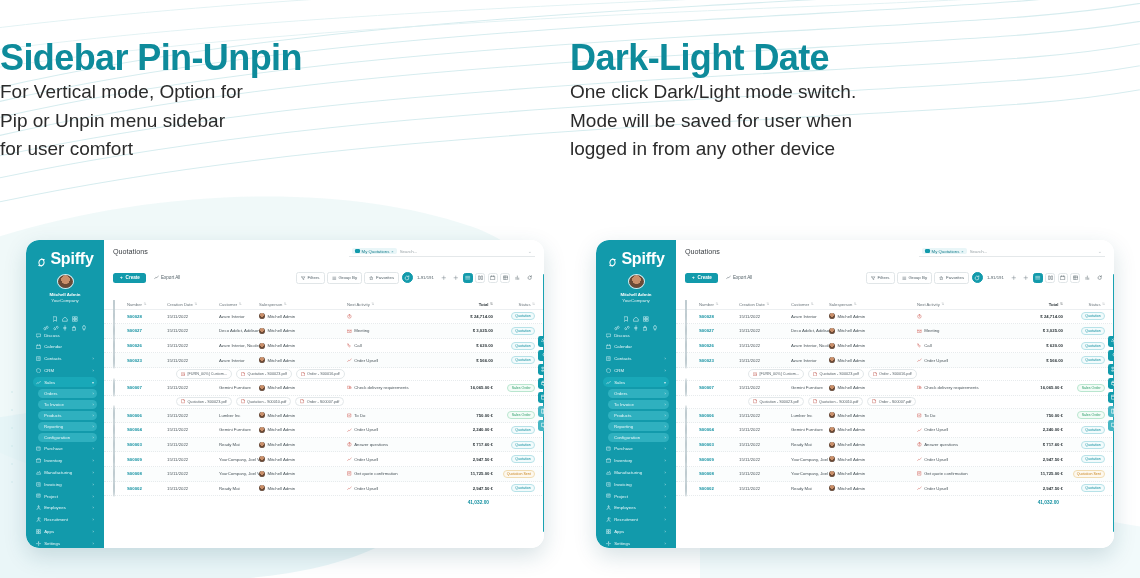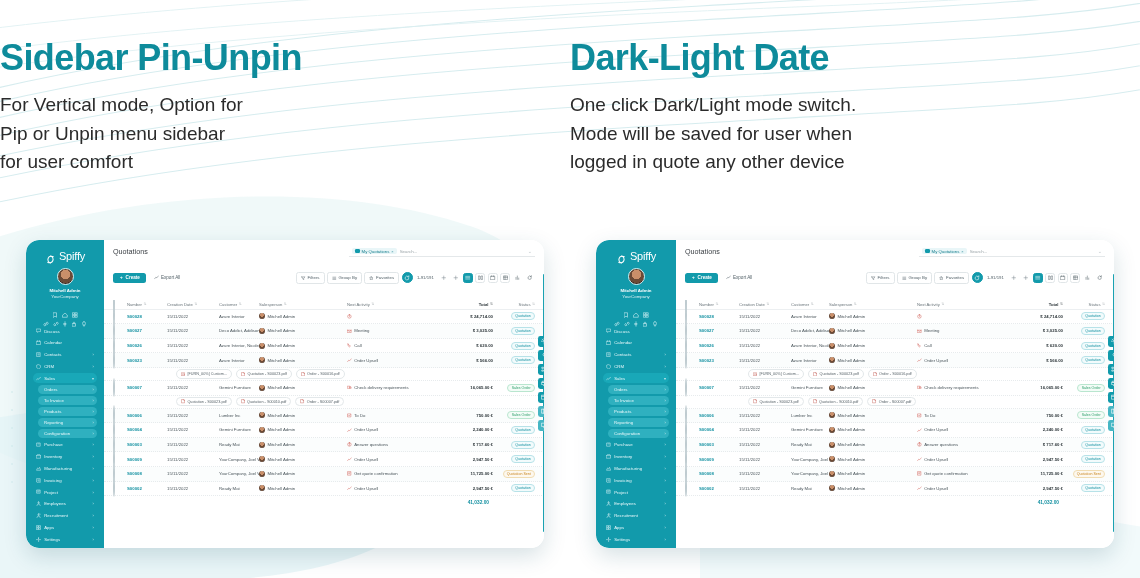--- a/index.html
+++ b/index.html
@@ -14,21 +14,21 @@
   .stage { position: relative; z-index: 2; width: 1140px; height: 578px; }
 
   
   .headings { display: flex; width: 1140px; padding-top: 38px; }
   .head-col { width: 570px; text-align: left; }
   .head-title {
     font-size: 36px; font-weight: bold; color: #0E8B9B;
     letter-spacing: -0.6px; line-height: 1.12;
   }
   .head-sub {
-    margin-top: 13px; font-size: 19px; color: #2b2b2b; line-height: 1.49;
+    font-size: 19px; color: #2b2b2b; line-height: 1.49;
   }
 
   
   .cards { position: absolute; top: 240px; left: 0; width: 1140px; height: 338px; display: flex; }
   .card-wrap { width: 570px; display: flex; justify-content: center; }
   .app-card {
     width: 518px; height: 308px;
     background: #ffffff;
     border-radius: 13px;
     box-shadow: 0 8px 22px rgba(20,80,95,.17);
@@ -39,21 +39,21 @@
   .app-sidebar {
     width: 78px; background: #129AAB; flex: 0 0 78px;
     border-radius: 13px 0 0 13px;
     padding: 7px 5px 0 5px;
     display: flex; flex-direction: column;
     position: relative; z-index: 3;
   }
   .app-card.wide .app-sidebar { width: 80px; flex: 0 0 80px; }
   .brand { display: flex; align-items: center; justify-content: center; gap: 3px; margin: 3px 0 6px; }
   .brand-mark { width: 11px; height: 11px; }
-  .brand-name { color: #fff; font-size: 11px; font-weight: normal; letter-spacing: -.2px; text-align: center; }
+  .brand-name { color: #fff; font-size: 16px; font-weight: bold; letter-spacing: -.2px; text-align: center; }
 
   .avatar {
     width: 17px; height: 17px; border-radius: 50%;
     background: radial-gradient(circle at 50% 36%, #c98f6a 0 38%, #6b4a36 39% 70%, #3c2b22 71% 100%);
     border: 1.2px solid #cfeef2; margin: 0 auto;
   }
   .who { text-align: center; color: #ffffff; font-size: 4.4px; font-weight: bold; margin-top: 2.5px; line-height: 1.45; }
   .who .sub { font-weight: normal; opacity: .85; }
 
   .quickrow { display: flex; justify-content: center; gap: 4px; margin-top: 4px; }
@@ -230,21 +230,21 @@
     <div class="head-col">
       <div class="head-title">Sidebar Pin-Unpin</div>
       <div class="head-sub" style="white-space:pre-line">For Vertical mode, Option for
 Pip or Unpin menu sidebar
 for user comfort</div>
     </div>
     <div class="head-col">
       <div class="head-title">Dark-Light Date</div>
       <div class="head-sub" style="white-space:pre-line">One click Dark/Light mode switch.
 Mode will be saved for user when
-logged in quote any other device</div>
+logged in from any other device</div>
     </div>
   </div>
 
   <div class="cards">
     <div class="card-wrap">
       <div class="app-card" id="card-left">
           <div class="app-sidebar">
             <div class="brand">
               <span class="brand-mark"><svg viewBox="0 0 16 16" width="11" height="11" fill="none" stroke="#ffffff" stroke-width="1.5" stroke-linecap="round" stroke-linejoin="round">
                   <path d="M12 4a5 5 0 10-4 9"></path>

